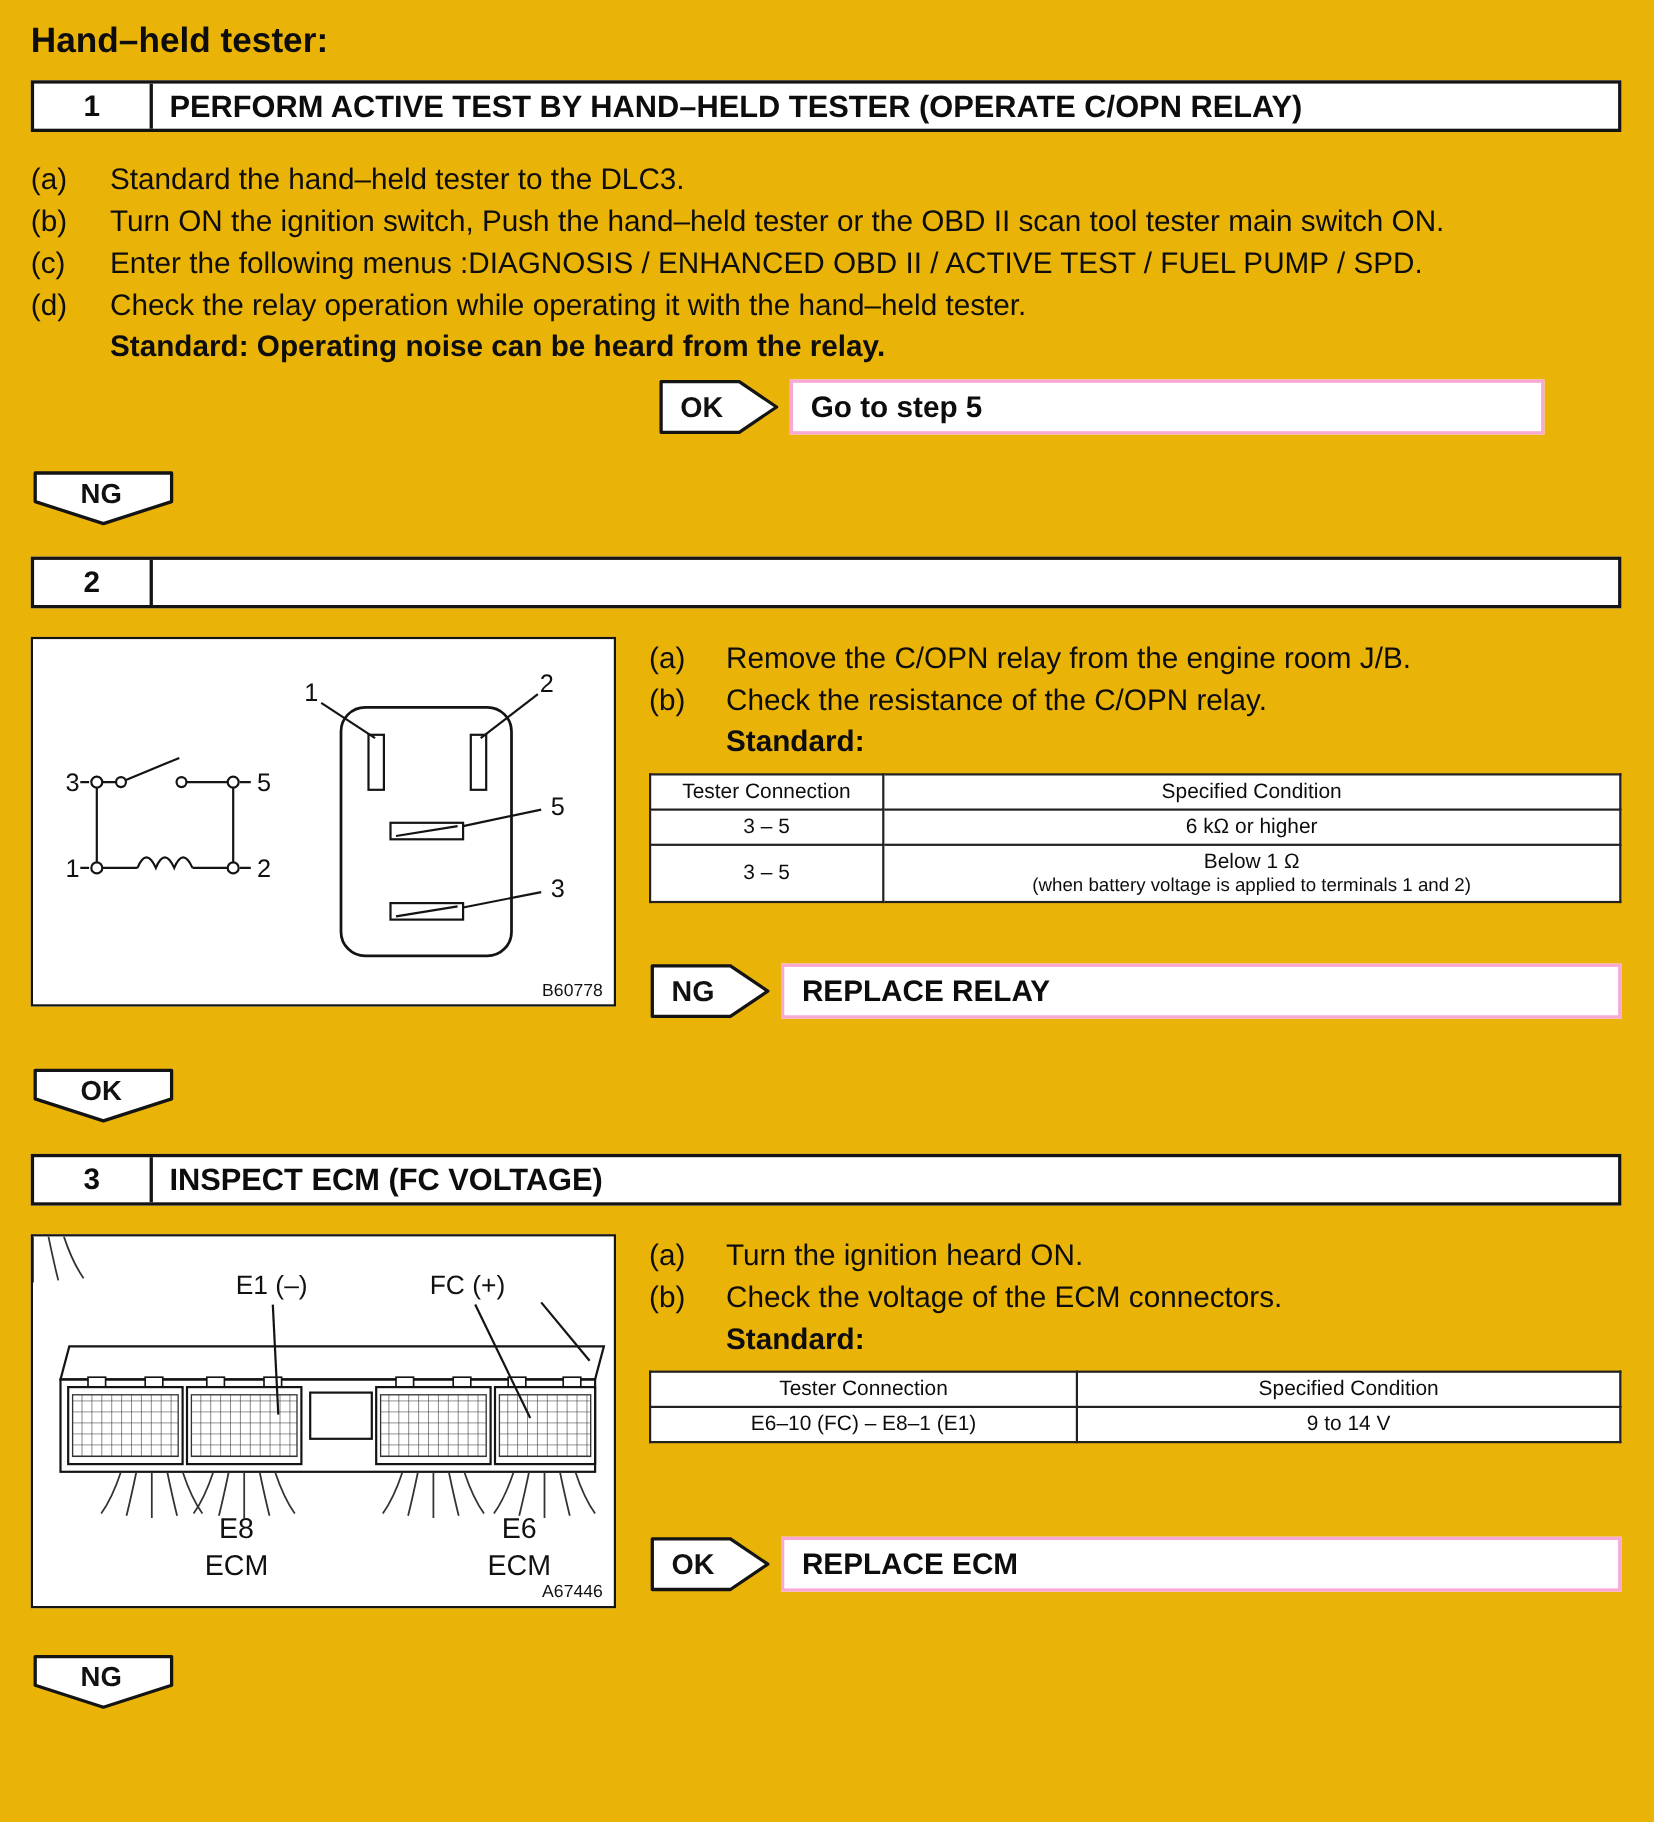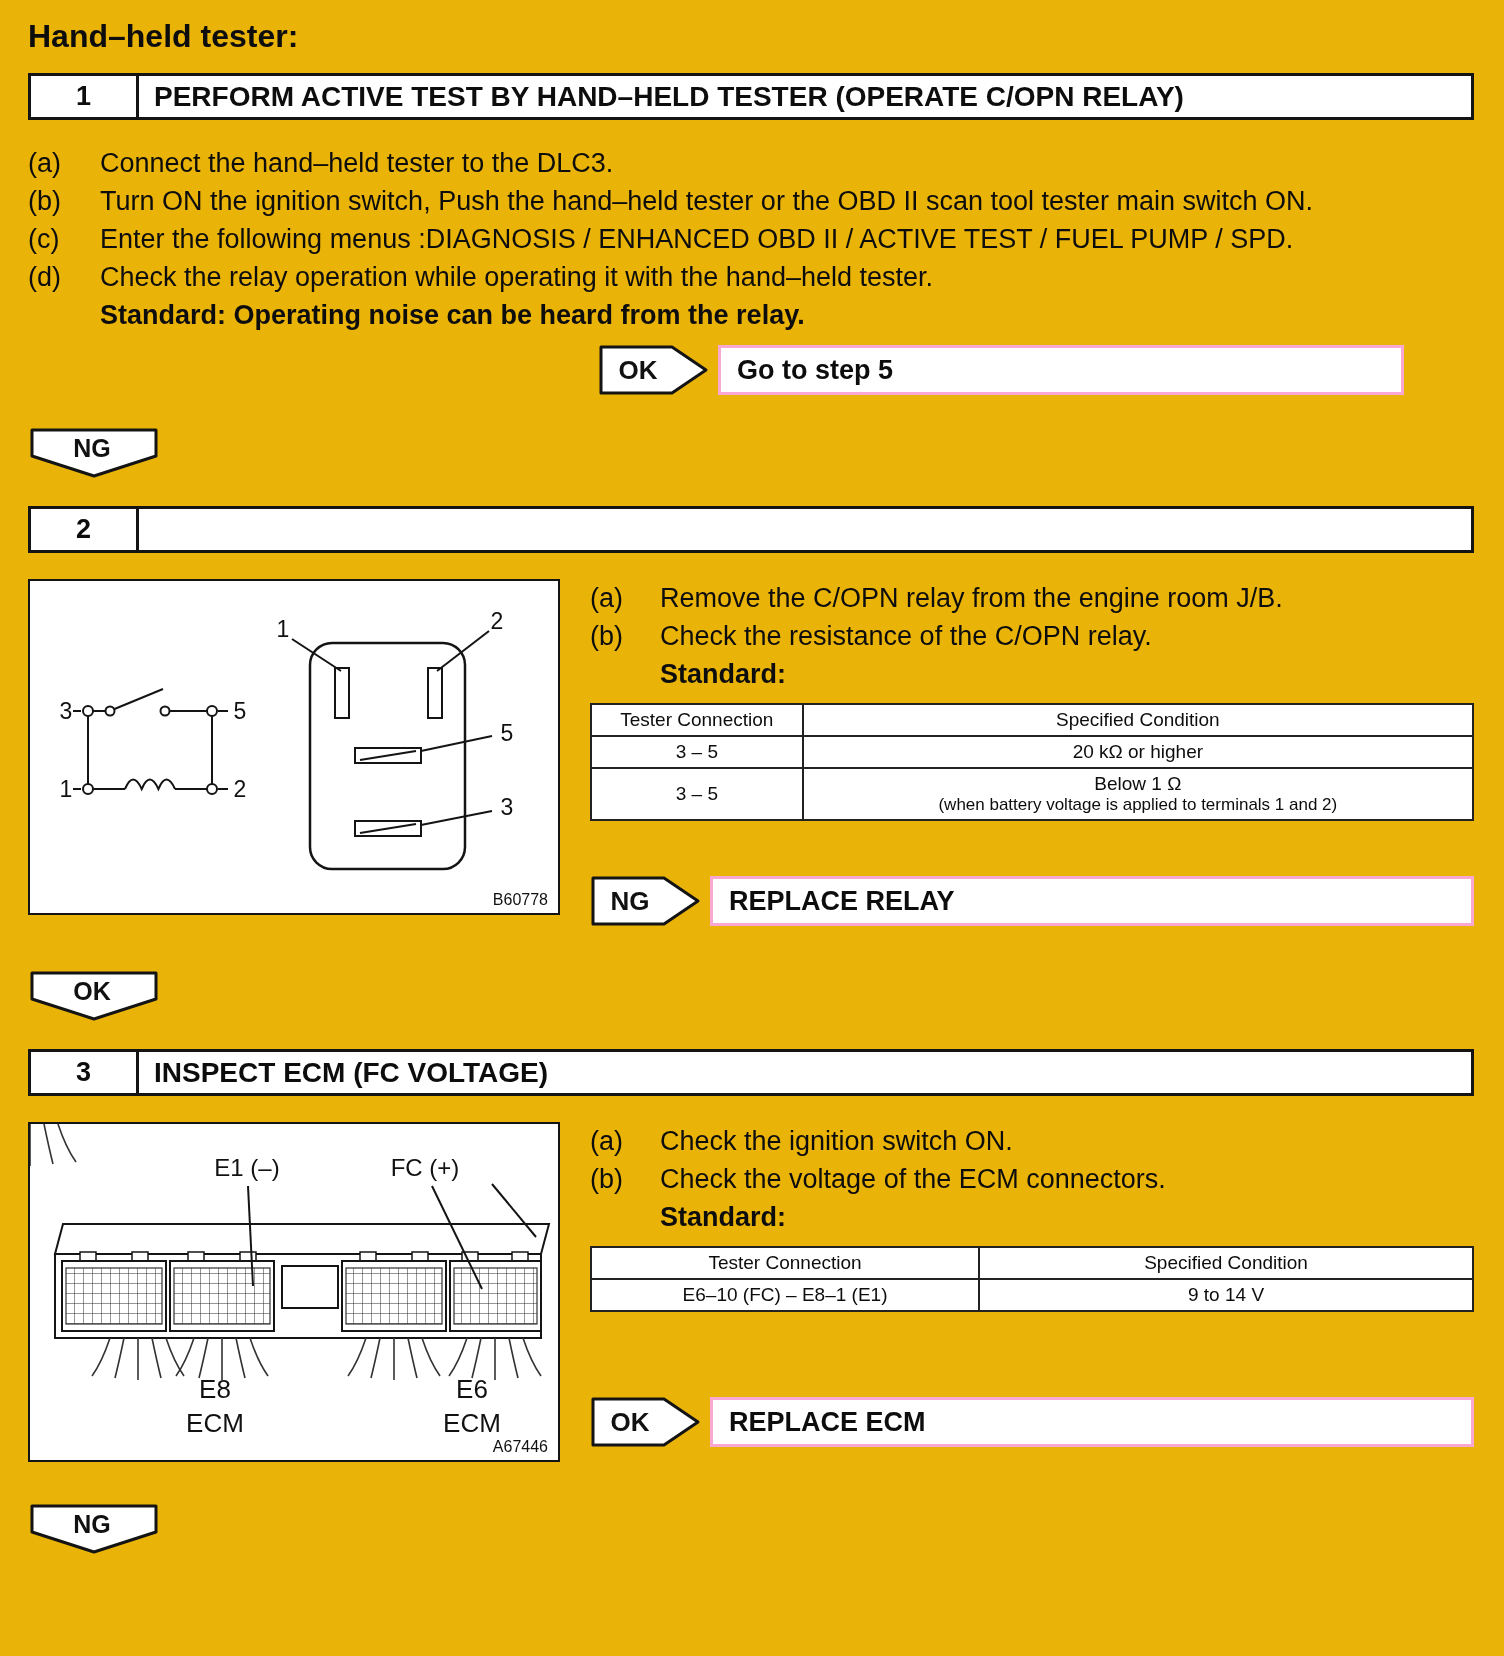--- a/index.html
+++ b/index.html
@@ -56,21 +56,21 @@
 
   <section>
     <div class="step-header">
       <div class="step-num">1</div>
       <div class="step-title">PERFORM ACTIVE TEST BY HAND–HELD TESTER (OPERATE C/OPN RELAY)</div>
     </div>
 
     <div class="items">
       <div class="item">
         <span class="item-label">(a)</span>
-        <span class="item-text">Connect the hand–held tester to the DLC3.</span>
+        <span class="item-text">Standard the hand–held tester to the DLC3.</span>
       </div>
       <div class="item">
         <span class="item-label">(b)</span>
         <span class="item-text">Turn ON the ignition switch, Push the hand–held tester or the OBD II scan tool tester main switch ON.</span>
       </div>
       <div class="item">
         <span class="item-label">(c)</span>
         <span class="item-text">Enter the following menus :DIAGNOSIS / ENHANCED OBD II / ACTIVE TEST / FUEL PUMP / SPD.</span>
       </div>
       <div class="item">
@@ -175,21 +175,21 @@
           <thead>
             <tr>
               <th>Tester Connection</th>
               <th>Specified Condition</th>
             </tr>
           </thead>
           <tbody>
             <tr>
               <td>3 – 5</td>
               <td>
-                <div>20 kΩ or higher</div>
+                <div>6 kΩ or higher</div>
                 <div class="line2"></div>
               </td>
             </tr>
             <tr>
               <td>3 – 5</td>
               <td>
                 <div>Below 1 Ω</div>
                 <div class="line2">(when battery voltage is applied to terminals 1 and 2)</div>
               </td>
             </tr>
@@ -290,21 +290,21 @@
             <text x="442" y="274" text-anchor="middle">E6</text>
             <text x="442" y="308" text-anchor="middle">ECM</text>
           </g>
           <text x="518" y="328" text-anchor="end" font-size="16" fill="#111">A67446</text>
         </svg>
       </div>
 
       <div class="right-col">
         <div class="item">
           <span class="item-label">(a)</span>
-          <span class="item-text">Check the ignition switch ON.</span>
+          <span class="item-text">Turn the ignition heard ON.</span>
         </div>
         <div class="item">
           <span class="item-label">(b)</span>
           <span class="item-text">Check the voltage of the ECM connectors.</span>
         </div>
         <div class="standard">Standard:</div>
 
         <table class="spec-table t3">
           <colgroup>
               <col class="c1">

